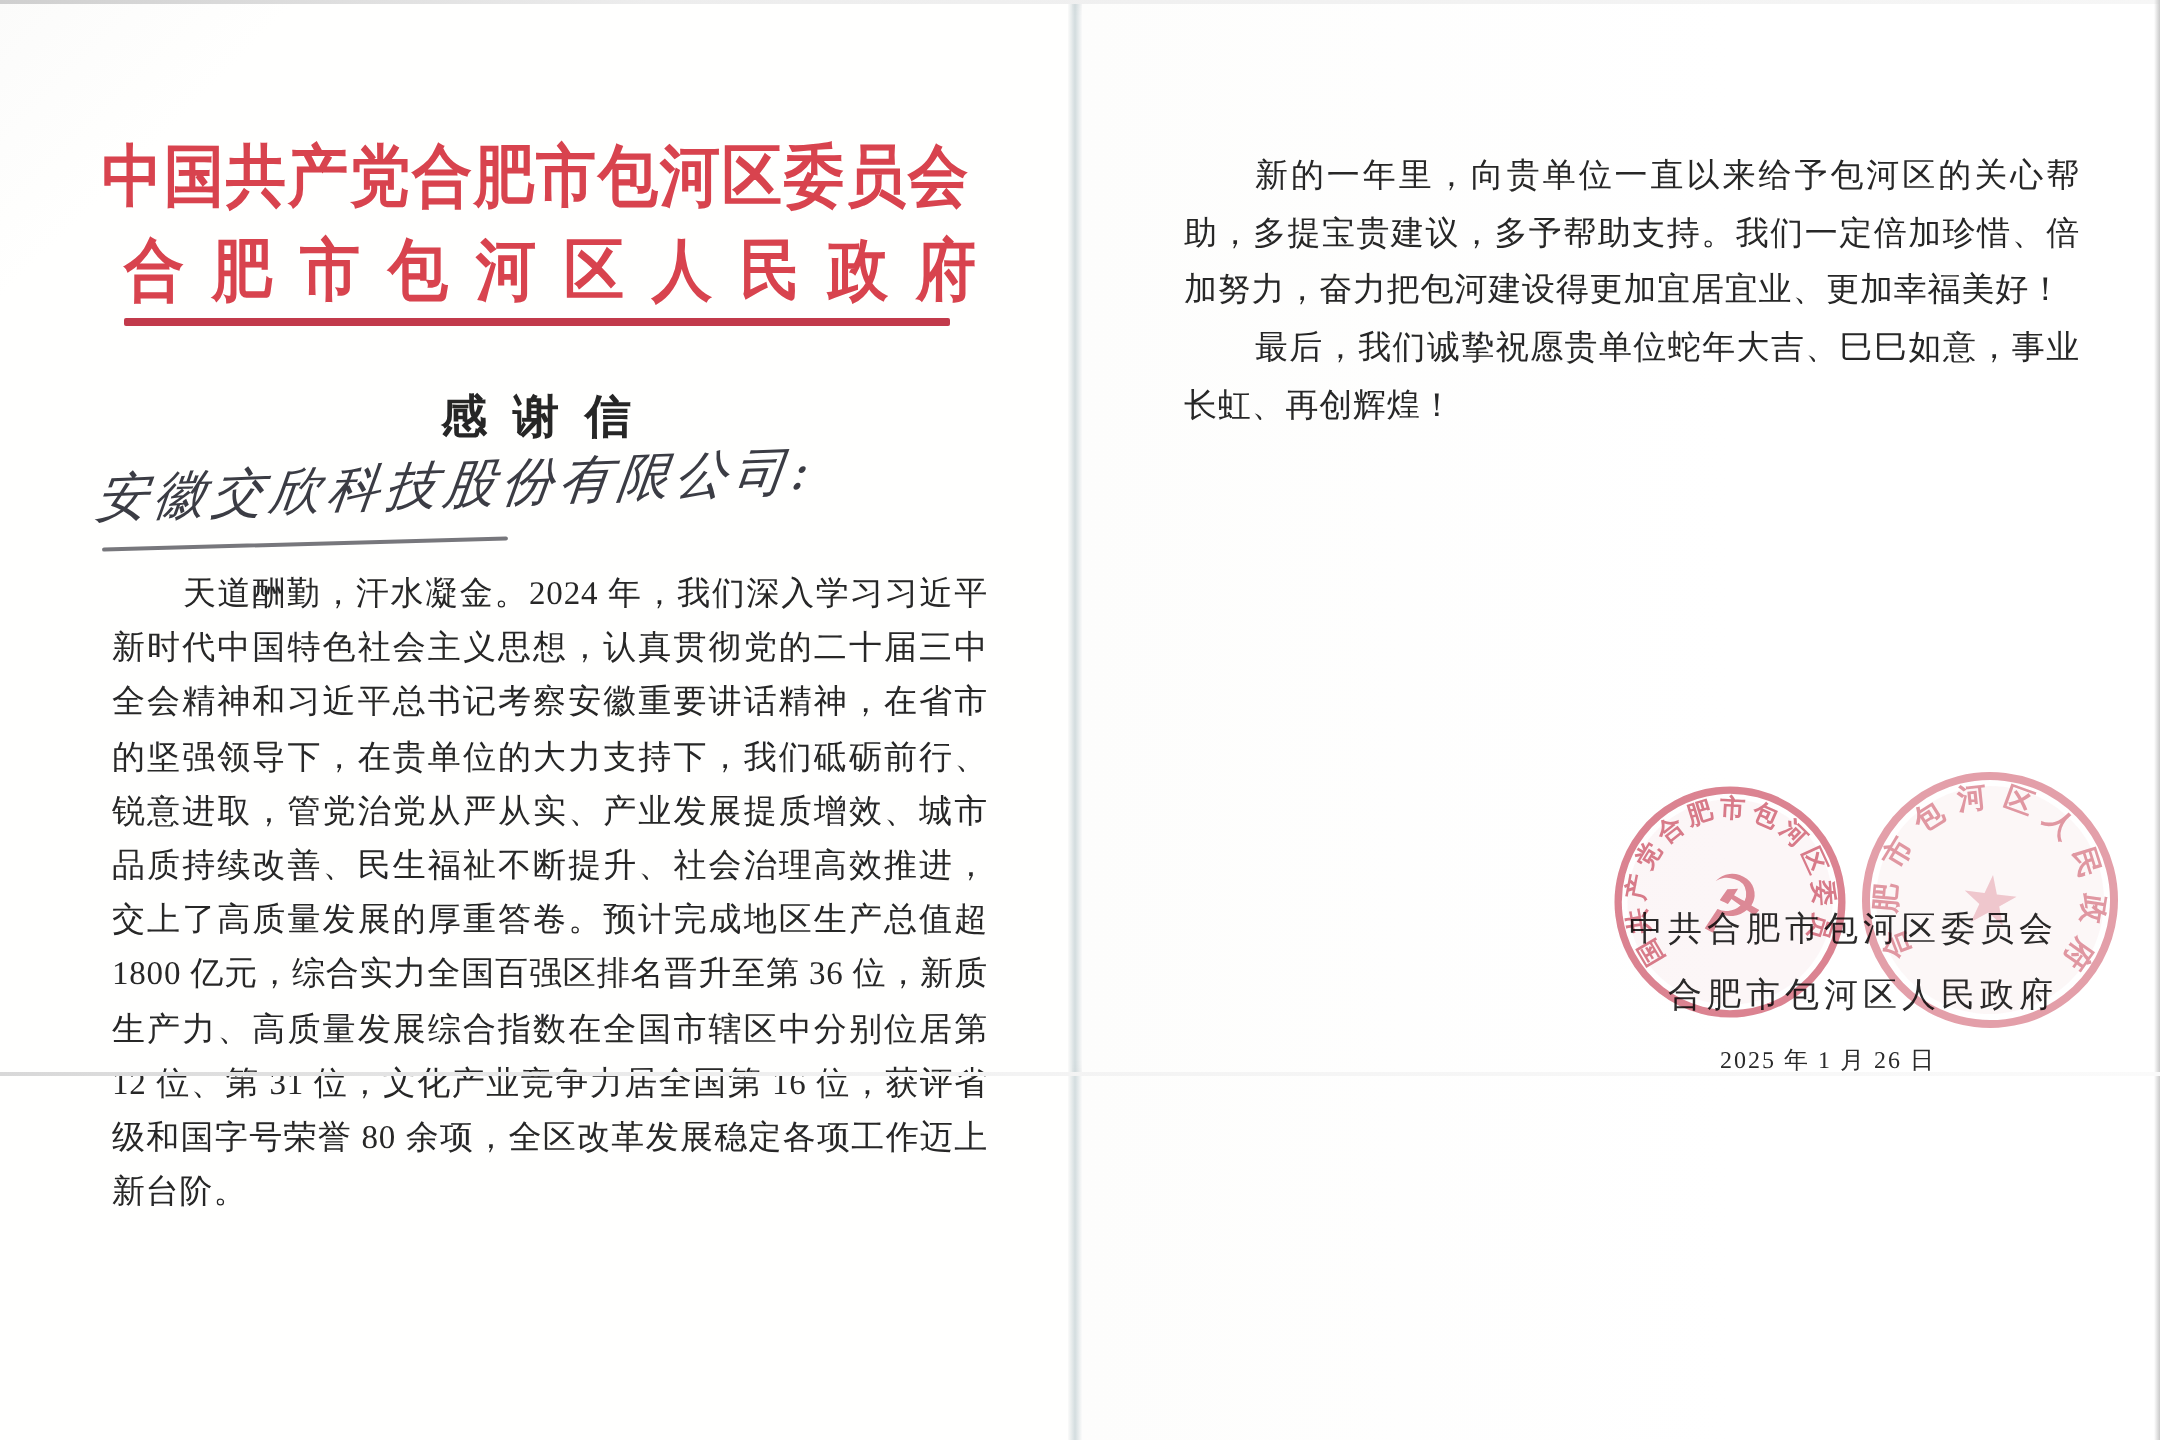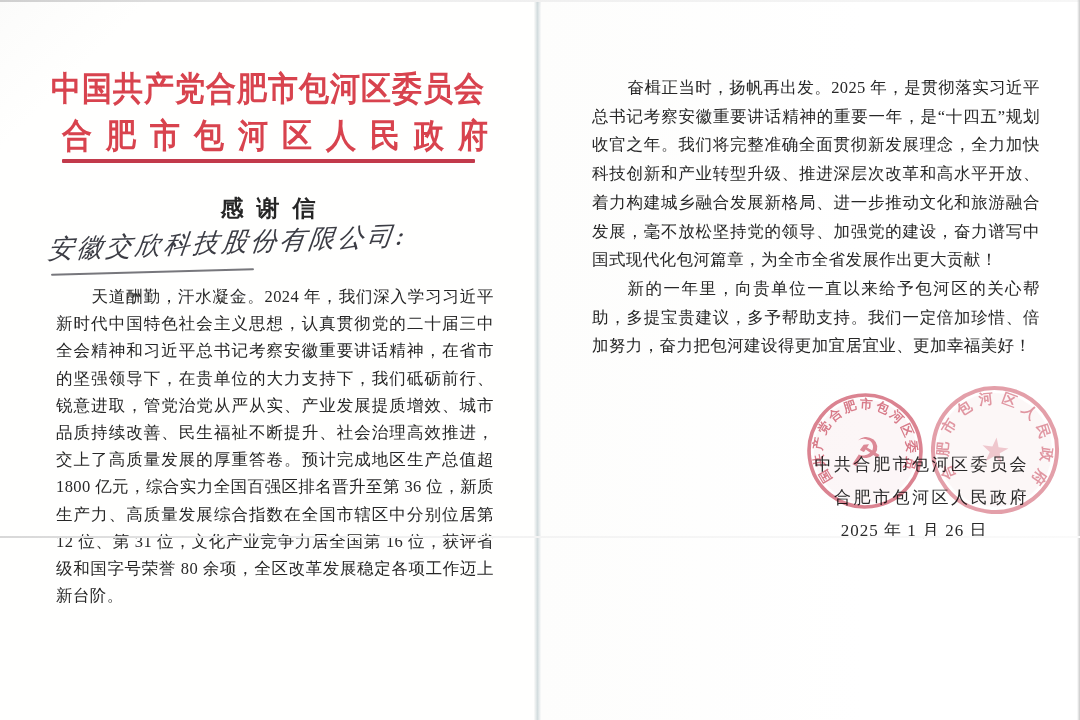--- a/index.html
+++ b/index.html
@@ -60,21 +60,21 @@
   .body-block { position: absolute; color: #272727; font-size: 16.5px; line-height: 28.4px;
     text-align: justify; letter-spacing: 0.4px; }
   .body-block p { text-indent: 2.15em; margin: 0; }
   .body-left  { left: 56px; top: 283px; width: 438px; line-height: 27.2px; }
   .body-left p + p { margin-top: 3px; line-height: 28.6px; }
   .body-right { left: 51px; top: 74px; width: 448px; line-height: 28.7px; }
 
   
   .signature { position: absolute; left: 258px; top: 448px; width: 230px; text-align: center; color: #2a2a2a; }
   .sig-line { font-size: 17px; letter-spacing: 2.5px; line-height: 33px; white-space: nowrap; text-align: right; }
-  .sig-date { font-size: 17px; letter-spacing: 1px; line-height: 33px; white-space: nowrap; }
+  .sig-date { font-size: 12px; letter-spacing: 1px; line-height: 33px; white-space: nowrap; }
 
   
   .seal { position: absolute; mix-blend-mode: multiply; pointer-events: none; }
   .seal-party { left: 263px; top: 390px; width: 122px; height: 122px; transform: rotate(-7deg); opacity: .9; }
   .seal-gov   { left: 386px; top: 382px; width: 136px; height: 136px; transform: rotate(7deg); opacity: .82; }
   .seal text { font-family: "DejaVu Sans", sans-serif; font-weight: 700; }
 </style>
 </head>
 <body>
 
@@ -96,22 +96,22 @@
     <div class="body-block body-left">
       <p>天道酬勤，汗水凝金。2024 年，我们深入学习习近平新时代中国特色社会主义思想，认真贯彻党的二十届三中全会精神和习近平总书记考察安徽重要讲话精神，在省市的坚强领导下，在贵单位的大力支持下，我们砥砺前行、锐意进取，管党治党从严从实、产业发展提质增效、城市品质持续改善、民生福祉不断提升、社会治理高效推进，交上了高质量发展的厚重答卷。预计完成地区生产总值超 1800 亿元，综合实力全国百强区排名晋升至第 36 位，新质生产力、高质量发展综合指数在全国市辖区中分别位居第 12 位、第 31 位，文化产业竞争力居全国第 16 位，获评省级和国字号荣誉 80 余项，全区改革发展稳定各项工作迈上新台阶。</p>
     </div>
   </div>
 
   <div class="spine"></div>
 
   <div class="page page-right">
 
     <div class="body-block body-right">
-      <p>奋楫正当时，扬帆再出发。2025 年，是贯彻落实习近平总书记考察安徽重要讲话精神的重要一年，是“十四五”规划收官之年。我们将完整准确全面贯彻新发展理念，全力加快科技创新和产业转型升级、推进深层次改革和高水平开放、着力构建城乡融合发展新格局、进一步推动文化和旅游融合发展，毫不放松坚持党的领导、加强党的建设，奋力谱写中国式现代化包河篇章，为全市全省发展作出更大贡献！</p>
       <p>新的一年里，向贵单位一直以来给予包河区的关心帮助，多提宝贵建议，多予帮助支持。我们一定倍加珍惜、倍加努力，奋力把包河建设得更加宜居宜业、更加幸福美好！</p>
+      <p>最后，我们诚挚祝愿贵单位蛇年大吉、巳巳如意，事业长虹、再创辉煌！</p>
     </div>
 
     <div class="signature">
       <div class="sig-line">中共合肥市包河区委员会</div>
       <div class="sig-line">合肥市包河区人民政府</div>
       <div class="sig-date">2025 年 1 月 26 日</div>
     </div>
 
     <svg class="seal seal-party" viewBox="0 0 120 120">
       <defs>

